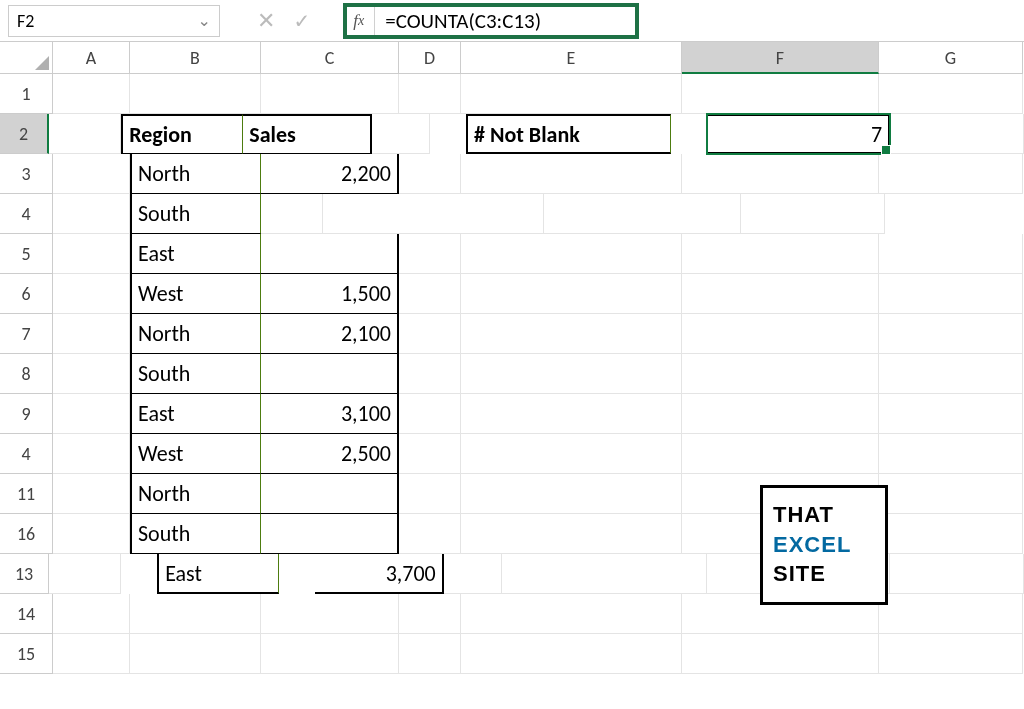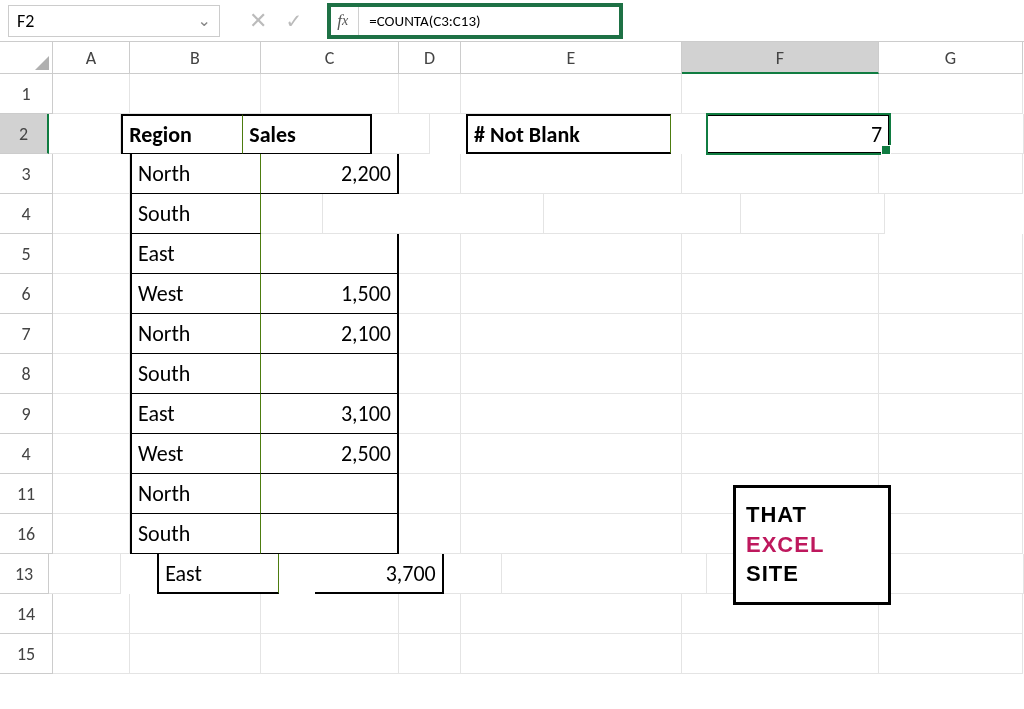--- a/index.html
+++ b/index.html
@@ -4,21 +4,21 @@
 <style>
   * { box-sizing: border-box; margin: 0; padding: 0; }
   body { font-family: Calibri, Arial, sans-serif; background: #fff; overflow: hidden; }
   
   .toolbar {
     display: flex;
     align-items: center;
     height: 42px;
     border-bottom: 1px solid #ccc;
     padding: 4px 8px;
-    gap: 15px;
+    gap: 23px;
   }
   .namebox {
     width: 212px;
     height: 32px;
     border: 1px solid #ccc;
     background: #fff;
     display: flex;
     align-items: center;
     padding: 0 8px;
     font-size: 18px;
@@ -55,21 +55,21 @@
     font-family: "Times New Roman", serif;
     font-size: 17px;
     padding: 0 10px 0 6px;
     border-right: 1px solid #d0d0d0;
     color: #555;
     height: 100%;
     display: flex;
     align-items: center;
   }
   .formula-input {
-    font-size: 15px;
+    font-size: 21px;
     padding: 0 10px;
     min-width: 260px;
     height: 100%;
     display: flex;
     align-items: center;
   }
   
   .grid-wrap {
     position: relative;
   }
@@ -164,34 +164,34 @@
     bottom: -3px;
     width: 8px;
     height: 8px;
     background: #107c41;
     border: 1px solid #fff;
     z-index: 3;
   }
   
   .logo-box {
     position: absolute;
-    left: 733px;
+    left: 760px;
     top: 443px;
-    width: 158px;
+    width: 128px;
     height: 120px;
     border: 3px solid #000;
     padding: 12px 10px;
     font-family: Arial, sans-serif;
     font-weight: 900;
     font-size: 22px;
     line-height: 1.35;
     letter-spacing: 1px;
     background: #fff;
   }
-  .logo-box .g { color: #be185d; }
+  .logo-box .g { color: #0369a1; }
 </style>
 </head>
 <body>
 
 <div class="toolbar">
   <div class="namebox">
     <span>F2</span>
   </div>
   <div class="fbar-icons">
     <span class="fbar-x">✕</span>

